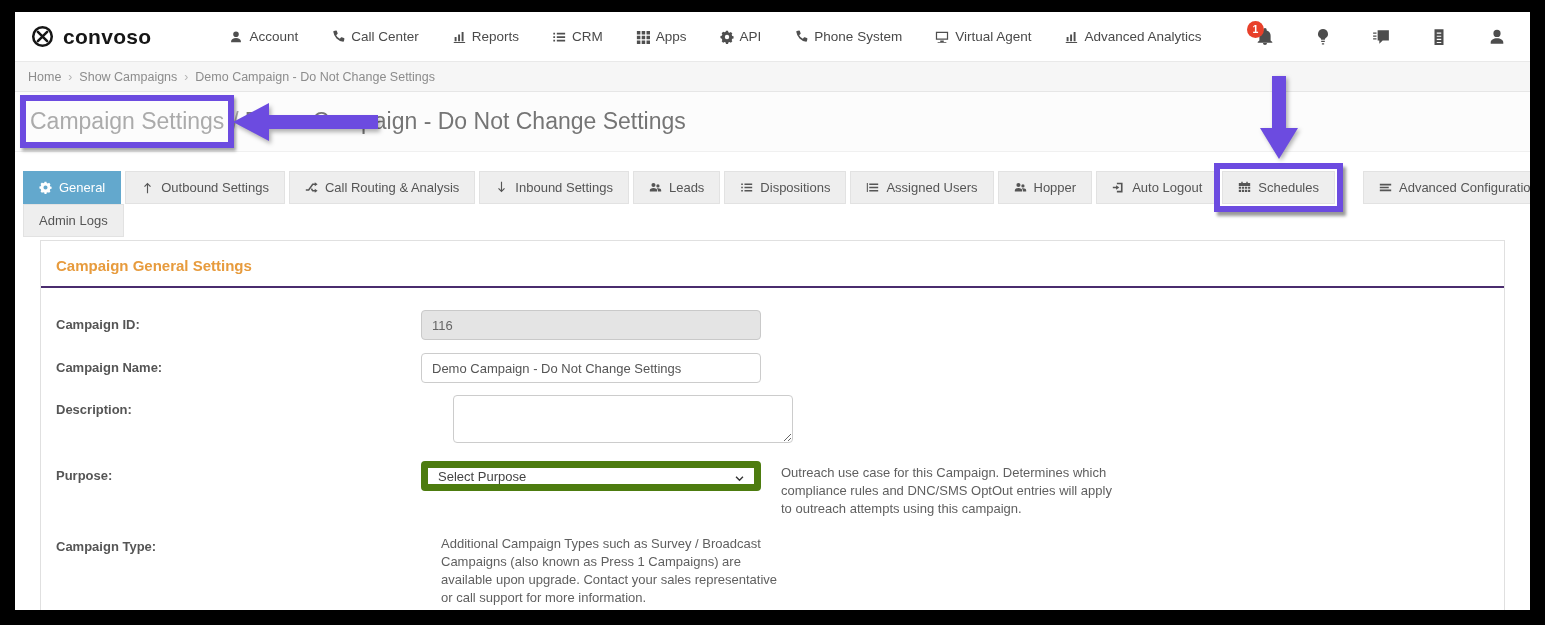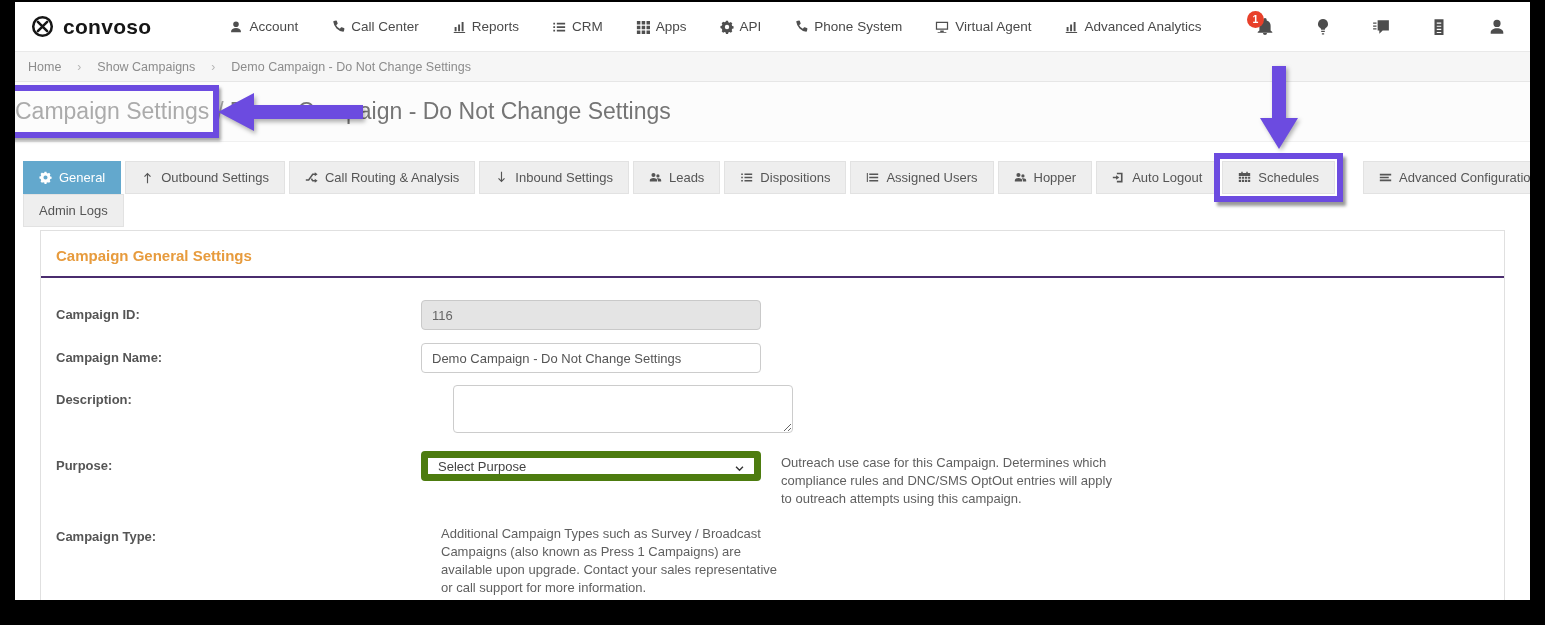--- a/index.html
+++ b/index.html
@@ -1,40 +1,40 @@
 <!DOCTYPE html>
 <html><head>
 <meta charset="utf-8">
 <style>
   * { margin:0; padding:0; box-sizing:border-box; }
   html,body { width:1545px; height:625px; }
   body { background:#000; font-family:"Liberation Sans","DejaVu Sans",sans-serif; position:relative; overflow:hidden; }
-  .screen { position:absolute; left:15px; top:2px; width:1515px; height:598px; background:#fff; overflow:hidden; }
+  .screen { position:absolute; left:15px; top:12px; width:1515px; height:598px; background:#fff; overflow:hidden; }
 
   
   .navbar { height:50px; background:#fff; display:flex; align-items:center; border-bottom:1px solid #e9e9e9; padding:0 18px 0 14px; }
   .logo { display:flex; align-items:center; gap:7px; cursor:pointer; }
   .logo svg { width:27px; height:27px; }
   .logo-text { font-size:21px; font-weight:bold; color:#161616; letter-spacing:.3px; }
   .nav-menu { display:flex; align-items:center; gap:33px; margin-left:78px; }
   .nav-item { display:flex; align-items:center; gap:6px; font-size:13.5px; color:#4a4a4a; cursor:pointer; white-space:nowrap;text-align:center; }
   .nav-item svg { width:14px; height:14px; fill:#4f4f4f; flex:0 0 auto; }
   .nav-right { margin-left:auto; display:flex; align-items:center; gap:40px; padding-right:6px; }
   .nav-right .ric { position:relative; cursor:pointer; display:flex; }
   .nav-right svg { width:18px; height:18px; fill:#4d4d4d; }
   .badge { position:absolute; left:-9px; top:-7px; min-width:17px; height:17px; border-radius:50%; background:#e8402a; color:#fff; font-size:10.5px; font-weight:bold; display:flex; align-items:center; justify-content:center; }
 
   
-  .breadcrumb { height:30px; background:#f6f6f6; border-bottom:1px solid #e6e6e6; display:flex; align-items:center; padding-left:13px; font-size:12.5px; color:#8c8c8c; gap:16px; }
+  .breadcrumb { height:30px; background:#f6f6f6; border-bottom:1px solid #e6e6e6; display:flex; align-items:center; padding-left:13px; font-size:12.5px; color:#8c8c8c; gap:7px; }
   .crumb { cursor:pointer; }
   .crumb.current { cursor:default; }
   .crumb-sep { color:#b5b5b5; font-size:12px; }
 
   
-  .title-strip { height:60px; background:#fcfcfc; border-bottom:1px solid #f0f0f0; display:flex; align-items:center; font-size:23px; font-weight:300; color:#757575; white-space:nowrap; }
+  .title-strip { height:60px; background:#fcfcfc; border-bottom:1px solid #f0f0f0; display:flex; align-items:center; padding-left:15px; font-size:23px; font-weight:300; color:#757575; white-space:nowrap; }
   .title-prefix-wrap { position:relative; display:inline-block; }
   .title-prefix { color:#ababab; }
   .title-sep { color:#ababab; padding:0 6px 0 8px; }
   .title-name { color:#757575; }
   .hl-box-title { position:absolute; left:-10px; right:-10px; top:-13px; bottom:-13px; border:6px solid #6c4be0; box-shadow:2px 3px 3px rgba(0,0,0,.35); pointer-events:none; z-index:30; }
   .arrow-left { position:absolute; left:calc(100% + 9px); top:50%; transform:translateY(-50%); z-index:31; pointer-events:none; filter:drop-shadow(2px 3px 2px rgba(0,0,0,.3)); }
 
   
   .tabs-area { background:#fff; padding:19px 8px 0 8px; }
   .tabs-row { display:flex; flex-wrap:nowrap; gap:4px; }

